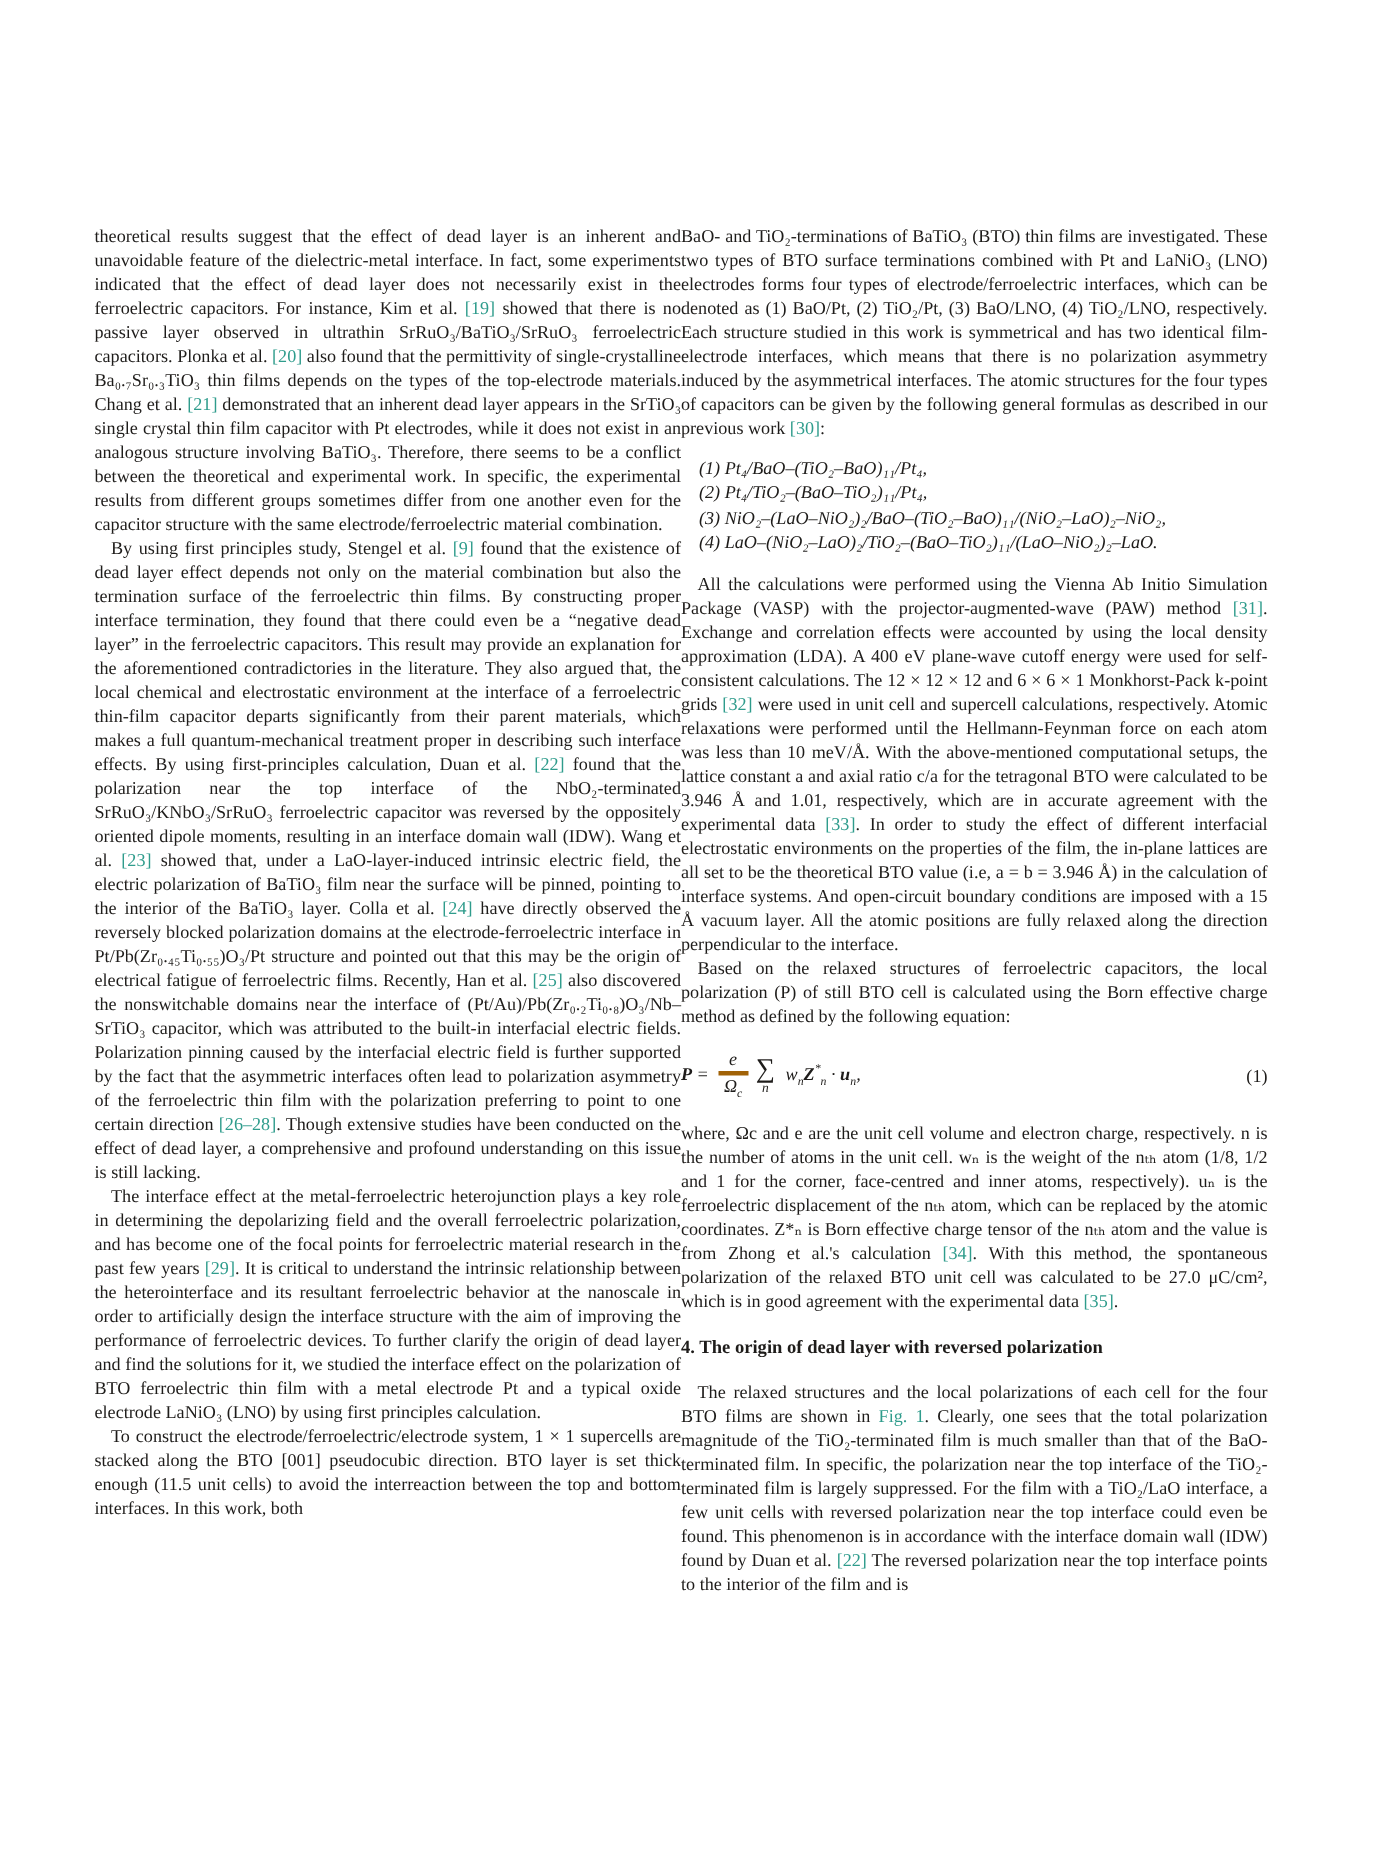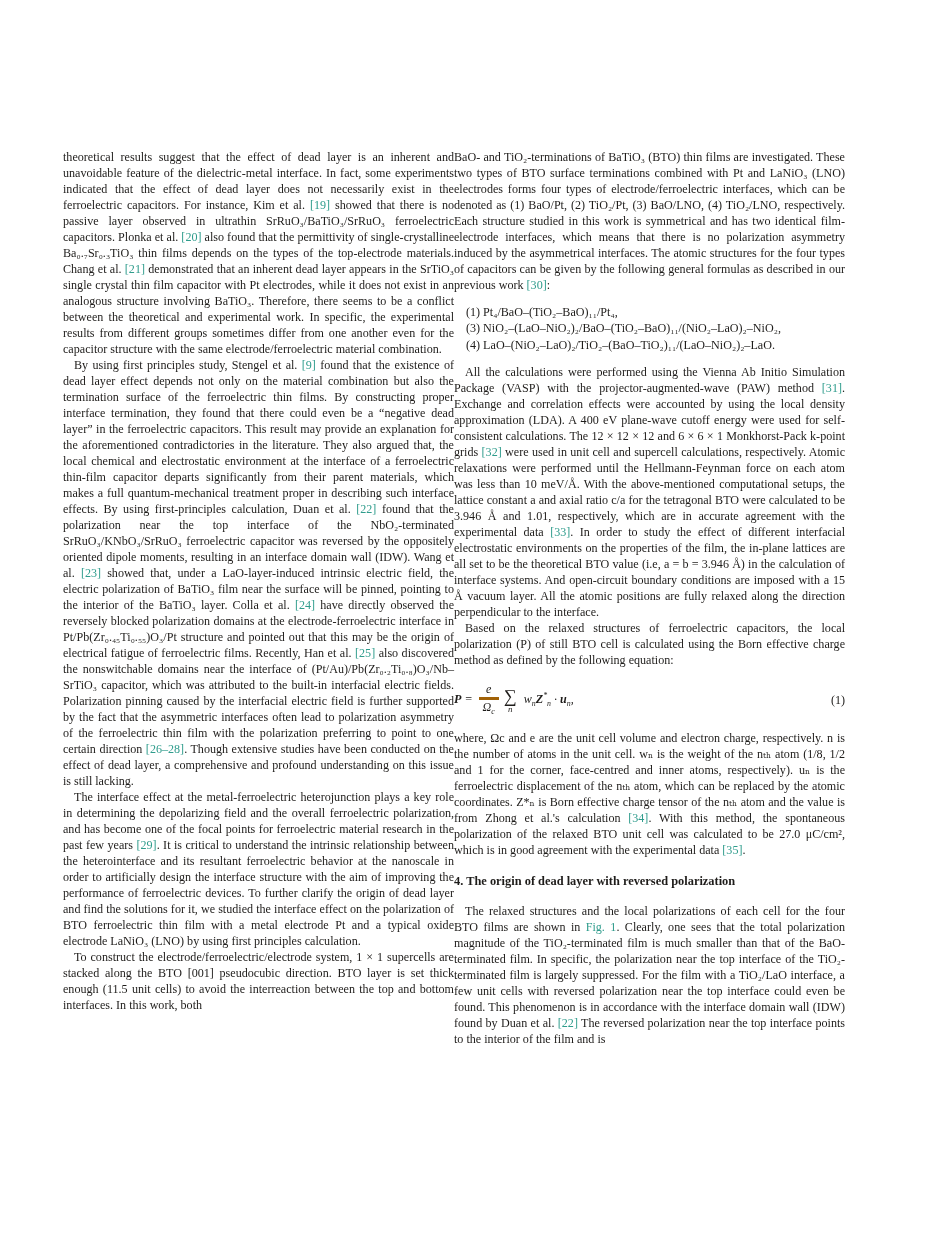--- a/index.html
+++ b/index.html
@@ -43,21 +43,21 @@
     text-align: justify;
   }
   .para { margin: 0; }
   .para.indent { text-indent: 11px; }
   .section-heading {
     font-size: 12.4px;
     font-weight: bold;
     text-align: left;
     margin: 15px 0 14px 0;
   }
-  .formula-list { margin: 11px 0 11px 0; text-align: left; }
+  .formula-list { margin: 11px 0 11px 0; text-align: left; font-style: italic; }
   .formula-item {
     padding-left: 12px;
     font-size: 12.1px;
     line-height: 16.4px;
   }
   .equation {
     display: flex;
     align-items: center;
     justify-content: space-between;
     margin: 15px 0 13px 0;
@@ -98,20 +98,21 @@
       <p class="para indent">By using first principles study, Stengel et al. <span class="cite">[9]</span> found that the existence of dead layer effect depends not only on the material combination but also the termination surface of the ferroelectric thin films. By constructing proper interface termination, they found that there could even be a “negative dead layer” in the ferroelectric capacitors. This result may provide an explanation for the aforementioned contradictories in the literature. They also argued that, the local chemical and electrostatic environment at the interface of a ferroelectric thin-film capacitor departs significantly from their parent materials, which makes a full quantum-mechanical treatment proper in describing such interface effects. By using first-principles calculation, Duan et al. <span class="cite">[22]</span> found that the polarization near the top interface of the NbO₂-terminated SrRuO₃/KNbO₃/SrRuO₃ ferroelectric capacitor was reversed by the oppositely oriented dipole moments, resulting in an interface domain wall (IDW). Wang et al. <span class="cite">[23]</span> showed that, under a LaO-layer-induced intrinsic electric field, the electric polarization of BaTiO₃ film near the surface will be pinned, pointing to the interior of the BaTiO₃ layer. Colla et al. <span class="cite">[24]</span> have directly observed the reversely blocked polarization domains at the electrode-ferroelectric interface in Pt/Pb(Zr₀.₄₅Ti₀.₅₅)O₃/Pt structure and pointed out that this may be the origin of electrical fatigue of ferroelectric films. Recently, Han et al. <span class="cite">[25]</span> also discovered the nonswitchable domains near the interface of (Pt/Au)/Pb(Zr₀.₂Ti₀.₈)O₃/Nb–SrTiO₃ capacitor, which was attributed to the built-in interfacial electric fields. Polarization pinning caused by the interfacial electric field is further supported by the fact that the asymmetric interfaces often lead to polarization asymmetry of the ferroelectric thin film with the polarization preferring to point to one certain direction <span class="cite">[26–28]</span>. Though extensive studies have been conducted on the effect of dead layer, a comprehensive and profound understanding on this issue is still lacking.</p>
       <p class="para indent">The interface effect at the metal-ferroelectric heterojunction plays a key role in determining the depolarizing field and the overall ferroelectric polarization, and has become one of the focal points for ferroelectric material research in the past few years <span class="cite">[29]</span>. It is critical to understand the intrinsic relationship between the heterointerface and its resultant ferroelectric behavior at the nanoscale in order to artificially design the interface structure with the aim of improving the performance of ferroelectric devices. To further clarify the origin of dead layer and find the solutions for it, we studied the interface effect on the polarization of BTO ferroelectric thin film with a metal electrode Pt and a typical oxide electrode LaNiO₃ (LNO) by using first principles calculation.</p>
       <p class="para indent">To construct the electrode/ferroelectric/electrode system, 1 × 1 supercells are stacked along the BTO [001] pseudocubic direction. BTO layer is set thick enough (11.5 unit cells) to avoid the interreaction between the top and bottom interfaces. In this work, both</p>
     </section>
 
     <section class="col">
       <p class="para">BaO- and TiO₂-terminations of BaTiO₃ (BTO) thin films are investigated. These two types of BTO surface terminations combined with Pt and LaNiO₃ (LNO) electrodes forms four types of electrode/ferroelectric interfaces, which can be denoted as (1) BaO/Pt, (2) TiO₂/Pt, (3) BaO/LNO, (4) TiO₂/LNO, respectively. Each structure studied in this work is symmetrical and has two identical film-electrode interfaces, which means that there is no polarization asymmetry induced by the asymmetrical interfaces. The atomic structures for the four types of capacitors can be given by the following general formulas as described in our previous work <span class="cite">[30]</span>:</p>
 
       <div class="formula-list">
         <div class="formula-item">(1) Pt₄/BaO–(TiO₂–BaO)₁₁/Pt₄,</div>
+        <div class="formula-item">(2) Pt₄/TiO₂–(BaO–TiO₂)₁₁/Pt₄,</div>
         <div class="formula-item">(3) NiO₂–(LaO–NiO₂)₂/BaO–(TiO₂–BaO)₁₁/(NiO₂–LaO)₂–NiO₂,</div>
         <div class="formula-item">(4) LaO–(NiO₂–LaO)₂/TiO₂–(BaO–TiO₂)₁₁/(LaO–NiO₂)₂–LaO.</div>
       </div>
 
       <p class="para indent">All the calculations were performed using the Vienna Ab Initio Simulation Package (VASP) with the projector-augmented-wave (PAW) method <span class="cite">[31]</span>. Exchange and correlation effects were accounted by using the local density approximation (LDA). A 400 eV plane-wave cutoff energy were used for self-consistent calculations. The 12 × 12 × 12 and 6 × 6 × 1 Monkhorst-Pack k-point grids <span class="cite">[32]</span> were used in unit cell and supercell calculations, respectively. Atomic relaxations were performed until the Hellmann-Feynman force on each atom was less than 10 meV/Å. With the above-mentioned computational setups, the lattice constant a and axial ratio c/a for the tetragonal BTO were calculated to be 3.946 Å and 1.01, respectively, which are in accurate agreement with the experimental data <span class="cite">[33]</span>. In order to study the effect of different interfacial electrostatic environments on the properties of the film, the in-plane lattices are all set to be the theoretical BTO value (i.e, a = b = 3.946 Å) in the calculation of interface systems. And open-circuit boundary conditions are imposed with a 15 Å vacuum layer. All the atomic positions are fully relaxed along the direction perpendicular to the interface.</p>
       <p class="para indent">Based on the relaxed structures of ferroelectric capacitors, the local polarization (P) of still BTO cell is calculated using the Born effective charge method as defined by the following equation:</p>
 
       <div class="equation">
         <span class="eq-body"><span class="eq-P">P</span> = <span class="frac"><span class="fnum">e</span><span class="fden">Ω<sub>c</sub></span></span><span class="sigma"><span class="ssym">∑</span><span class="ssub">n</span></span> w<sub>n</sub><span class="eq-Z">Z</span><sup>*</sup><sub>n</sub> · <span class="eq-u">u</span><sub>n</sub>,</span>
         <span class="eq-number">(1)</span>

